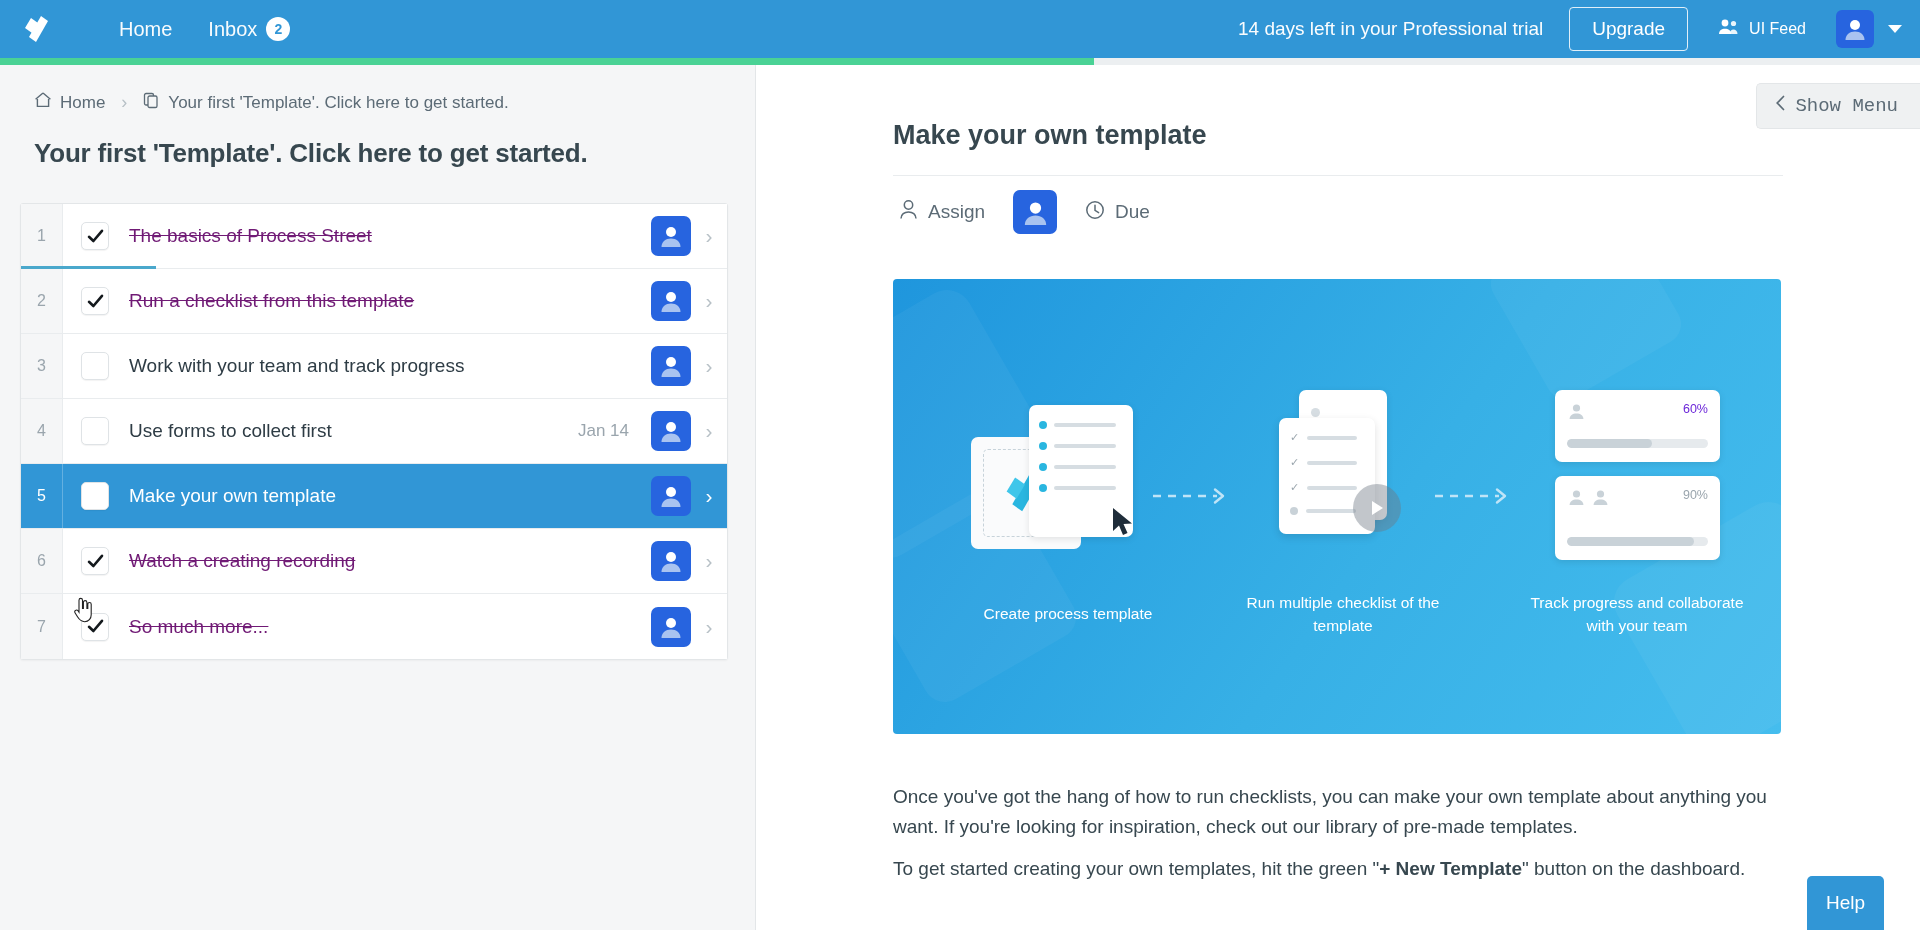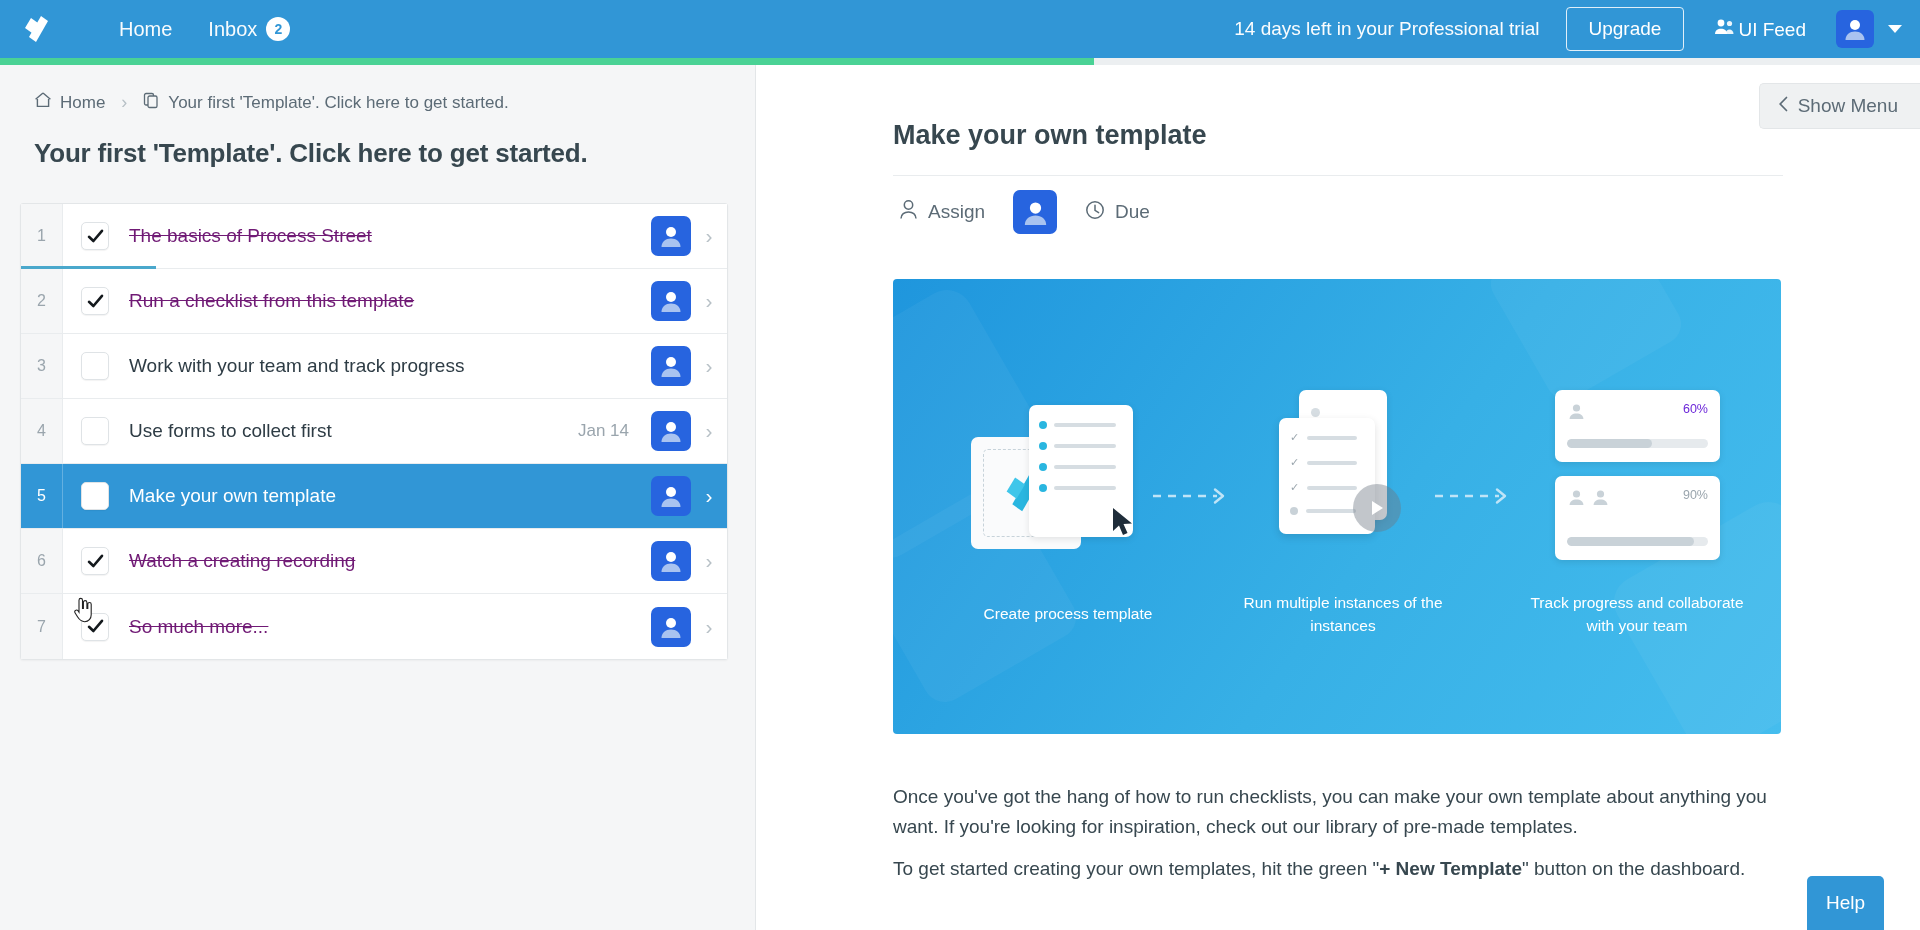--- a/index.html
+++ b/index.html
@@ -35,22 +35,22 @@
     padding-right: 18px; gap: 0;
   }
   .trial-text { color: #ffffff; font-size: 19px; margin-right: 26px; opacity:.98; }
   .upgrade-btn {
     border: 1px solid rgba(255,255,255,.85); border-radius: 4px;
     color: #ffffff; background: transparent; font-size: 19px;
     padding: 10px 22px; cursor: pointer;
     font-family: "Liberation Sans", sans-serif;
   }
   .uifeed {
-    display: flex; align-items: flex-end; gap: 2px; color: #fff;
-    font-size: 19px; margin-left: 28px; cursor: pointer;
+    display: flex; align-items: center; gap: 9px; color: #fff;
+    font-size: 16px; margin-left: 28px; cursor: pointer;
   }
   .avatar-box {
     width: 38px; height: 38px; border-radius: 6px; background: #2764df;
     margin-left: 30px; display:flex; align-items:center; justify-content:center;
     cursor: pointer;
   }
   .caret-down {
     width: 0; height: 0; margin-left: 14px; cursor: pointer;
     border-left: 7px solid transparent; border-right: 7px solid transparent;
     border-top: 8px solid #ffffff;
@@ -134,21 +134,21 @@
   .right-pane {
     position: absolute; top: 65px; left: 757px; width: 1163px; height: 865px;
     background: #ffffff; overflow: hidden;
   }
   .show-menu-btn {
     position: absolute; top: 18px; right: 0; background: #eff1f2;
     border: 1px solid #e3e6e8; border-right: none;
     border-radius: 5px 0 0 5px; padding: 11px 22px 11px 18px;
     font-size: 19px; color: #5c6b76; cursor: pointer;
     display: flex; align-items: center; gap: 9px;
-    font-family: Liberation Sans, sans-serif;
+    font-family: Liberation Mono, monospace;
   }
   .task-heading {
     margin: 55px 0 0 136px; font-size: 27px; font-weight: bold; color: #37474f;
   }
   .meta-row {
     margin: 24px 0 0 136px; width: 890px; border-top: 1px solid #e9ecee;
     padding-top: 14px; display: flex; align-items: center; gap: 0;
   }
   .meta-btn {
     display: flex; align-items: center; gap: 10px; font-size: 19px;
@@ -486,21 +486,21 @@
                 <span style="width:8px;height:8px;border-radius:50%;background:#c9d2d8;display:block;"></span>
                 <span style="width:50px;height:4px;background:#d6dde2;border-radius:2px;display:block;"></span>
               </div>
           </div>
           <div style="position:absolute;left:110px;top:108px;width:48px;height:48px;border-radius:50%;background:rgba(110,120,130,.42);display:flex;align-items:center;justify-content:center;">
             <svg width="18" height="20" viewBox="0 0 18 20">
                 <path d="M4 3 L15 10 L4 17 Z" fill="#ffffff"></path>
               </svg>
           </div>
         </div>
-        <div class="illu-caption">Run multiple instances of the instances</div>
+        <div class="illu-caption">Run multiple checklist of the template</div>
       </div>
 
       <svg class="arrow-dashed" style="left:540px;" width="84" height="18" viewBox="0 0 84 18">
         <path d="M2 9 H66" stroke="#bfe4f7" stroke-width="2.4" stroke-dasharray="8 7" fill="none"></path>
         <path d="M64 2.5 L72 9 L64 15.5" stroke="#bfe4f7" stroke-width="2.4" fill="none" stroke-linecap="round" stroke-linejoin="round"></path>
       </svg>
 
       <div class="illu-col" style="left:600px; width:288px;">
         <div style="position:relative;width:200px;height:190px;">
 

